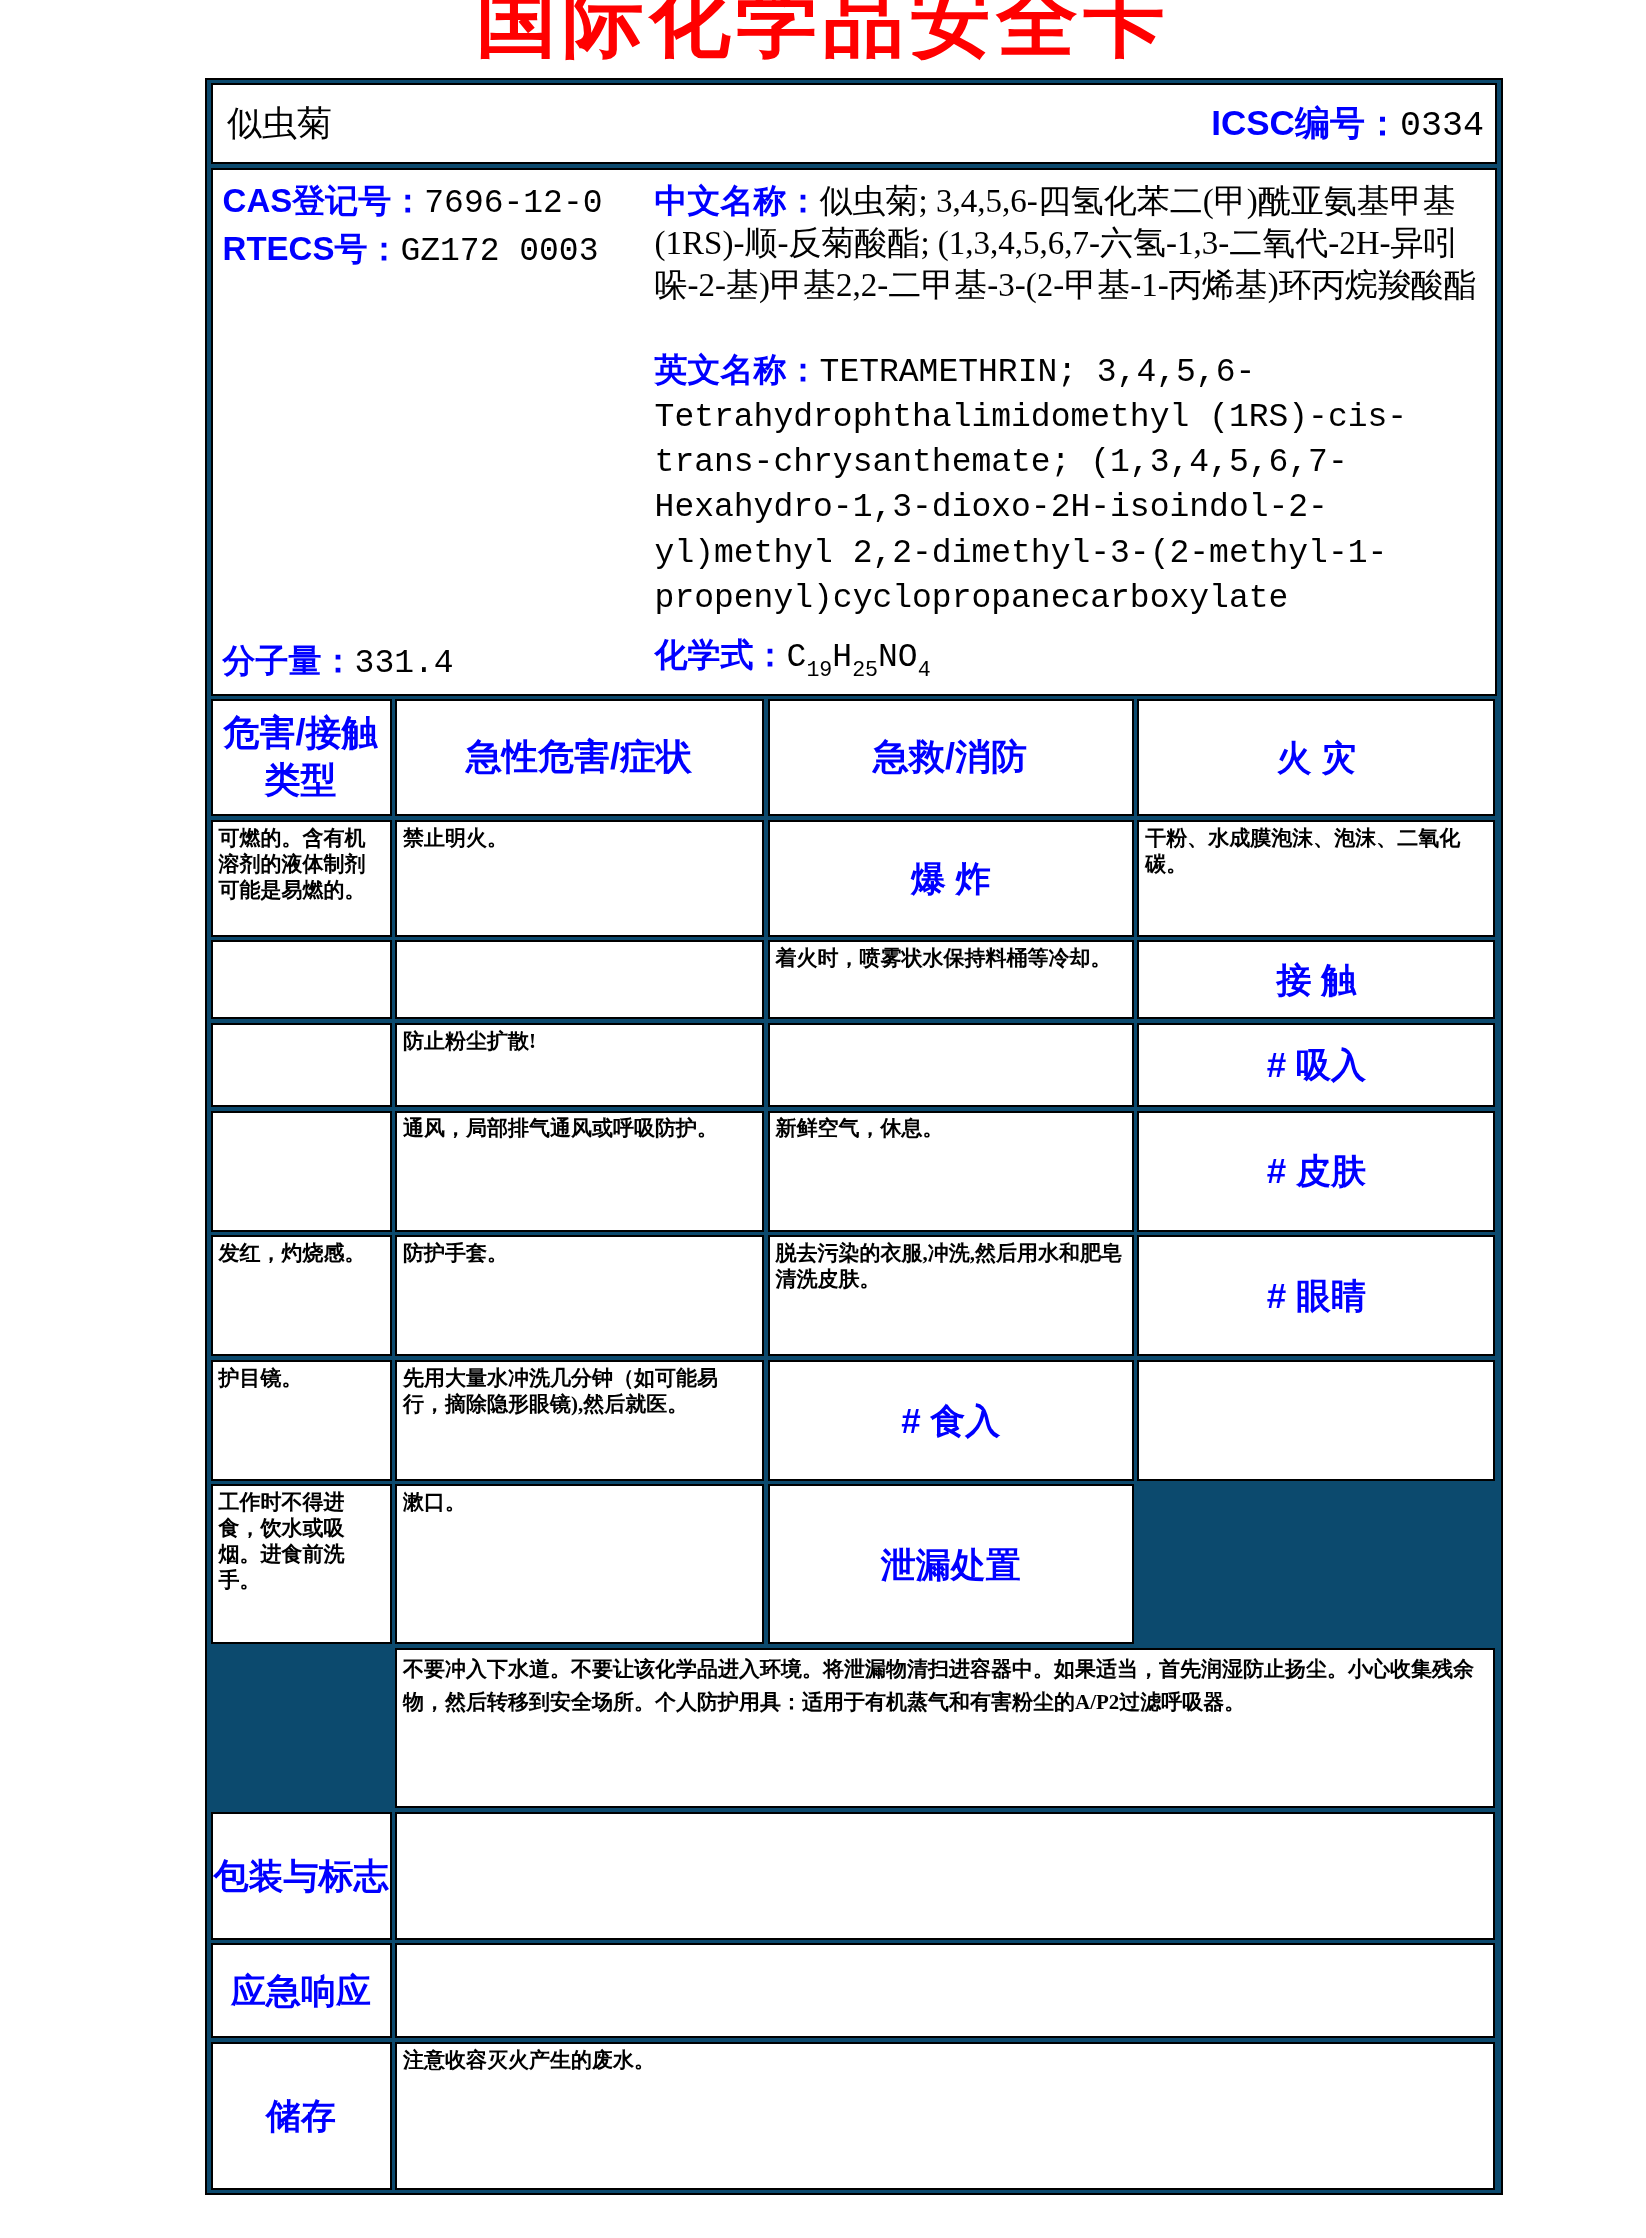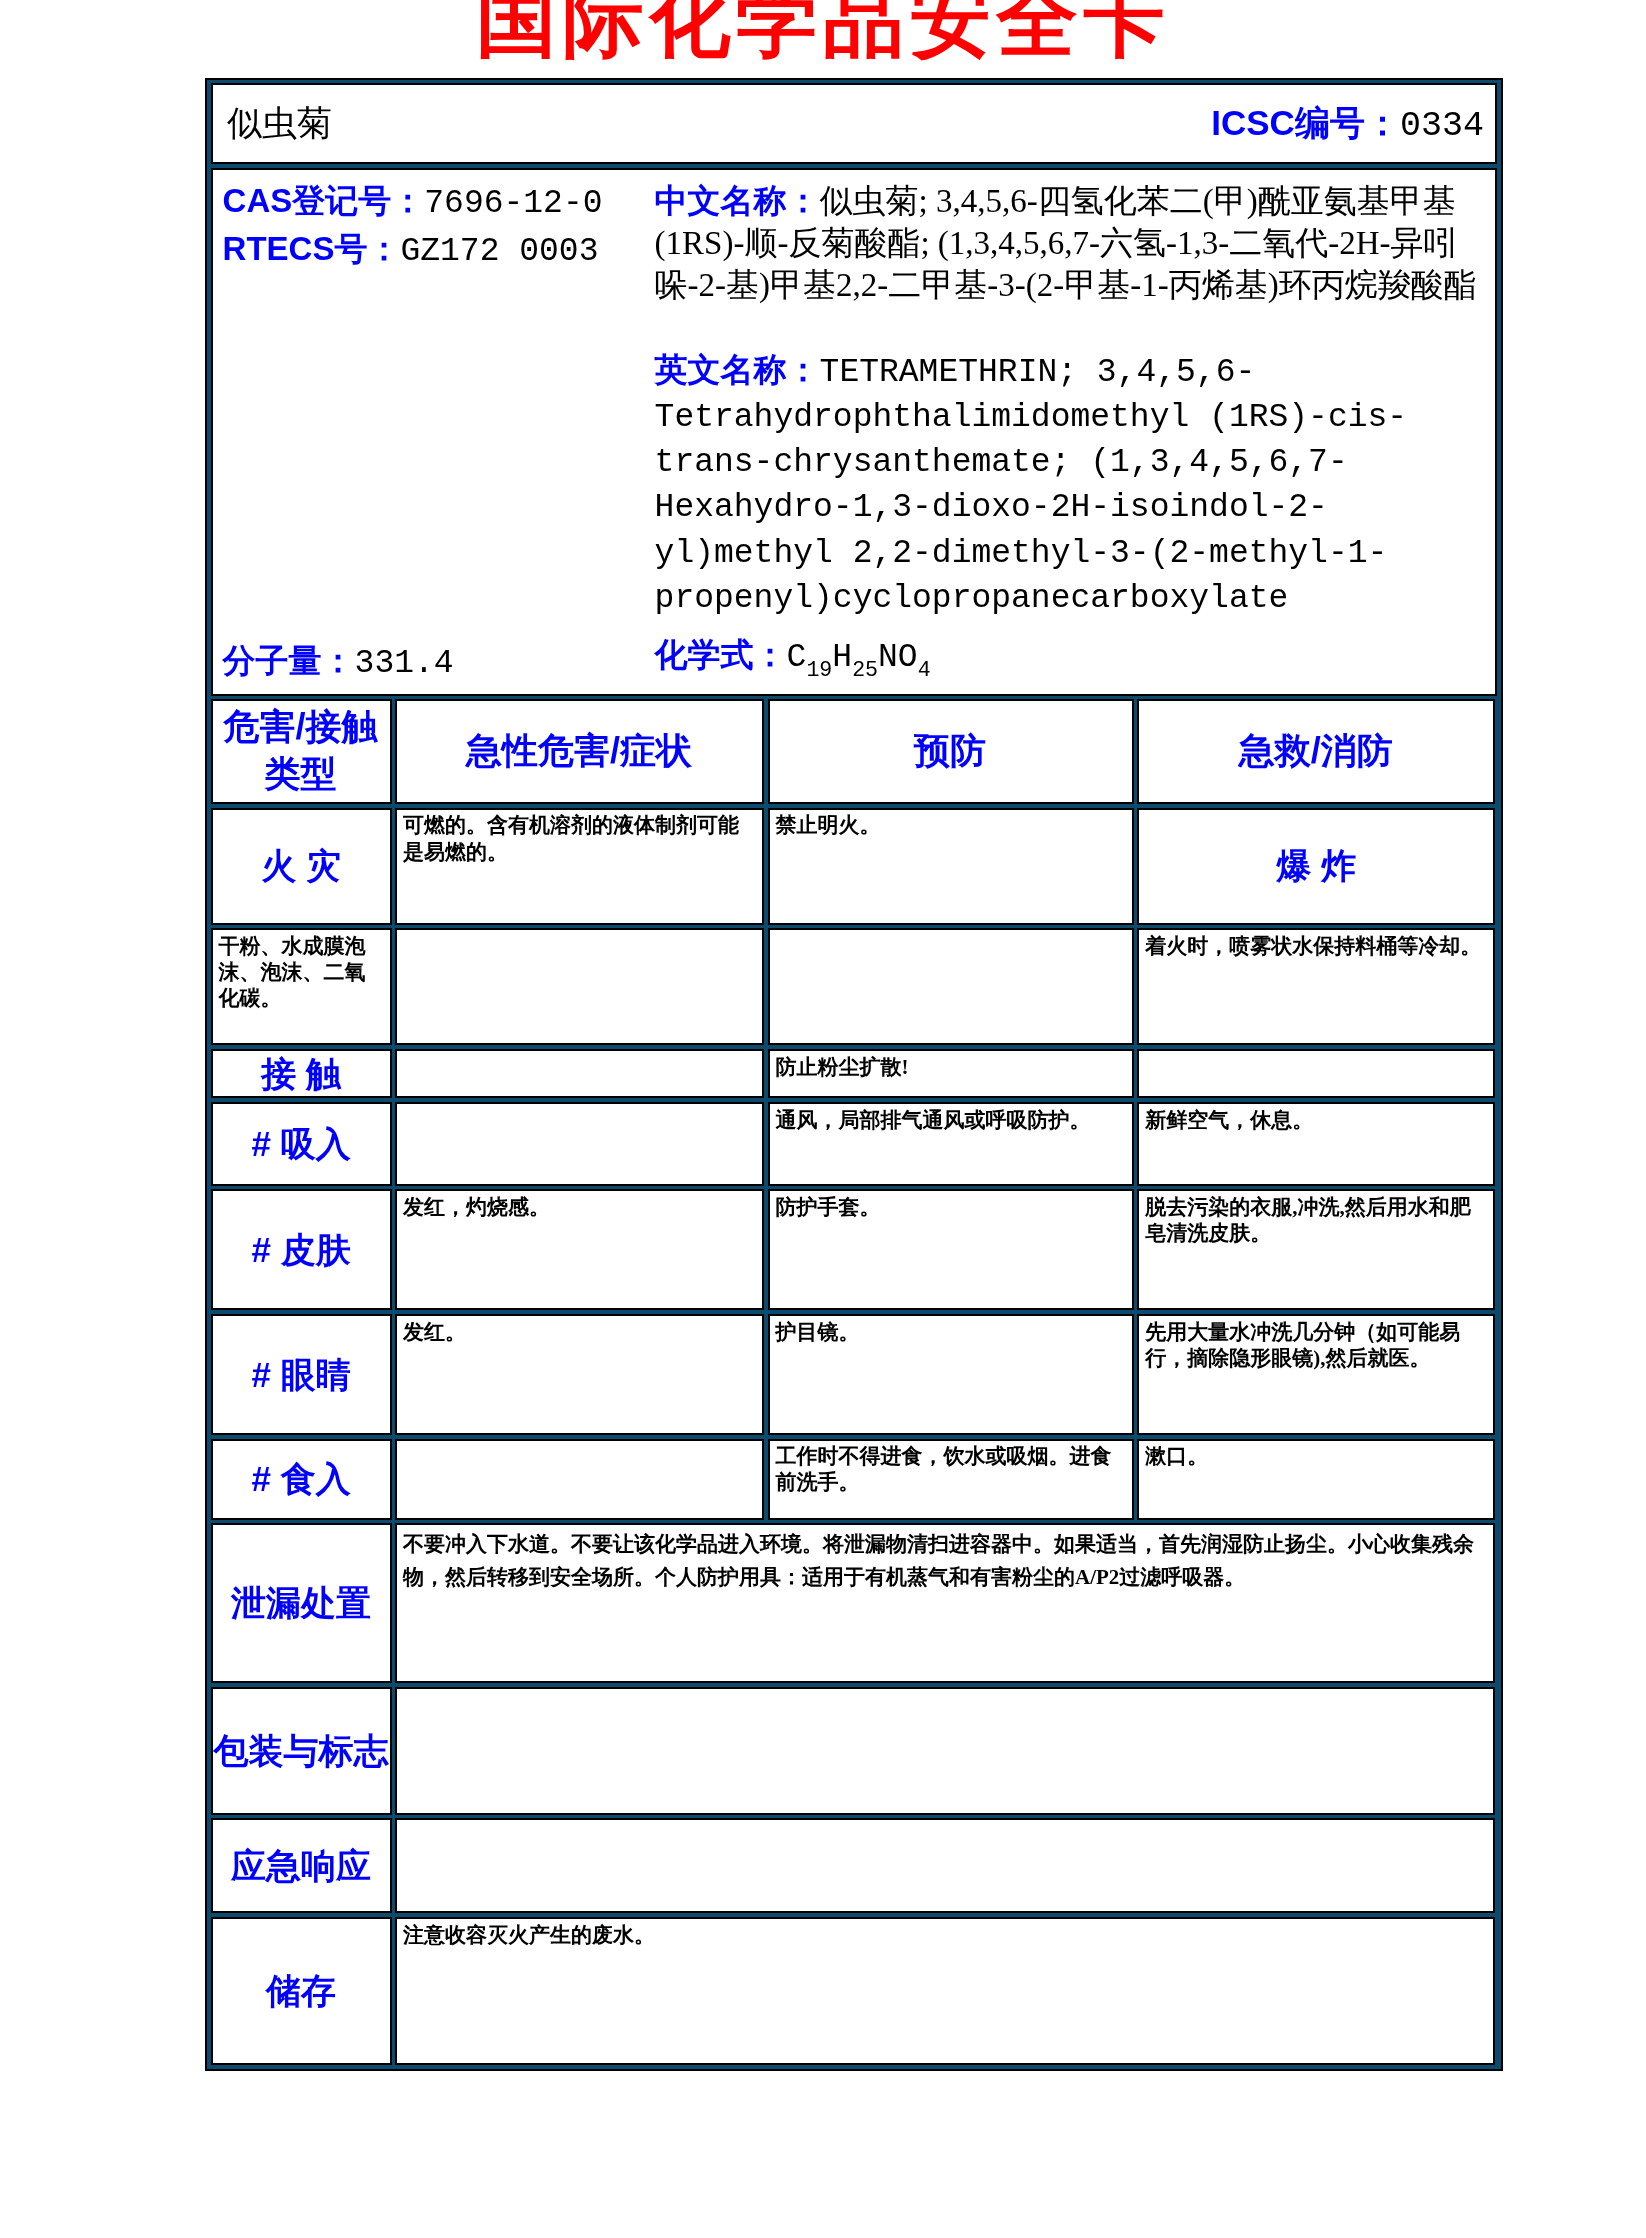--- a/index.html
+++ b/index.html
@@ -173,21 +173,20 @@
     </div>
   </div>
 
   <div class="hgrid">
 
     <div class="cell colhead h-head">
       <span>危害/接触</span>
       <span>类型</span>
     </div>
     <div class="cell colhead h-head">急性危害/症状</div>
-    <div class="cell colhead h-head">预防</div>
     <div class="cell colhead h-head">急救/消防</div>
 
     <div class="cell rowlbl h-fire">火 灾</div>
     <div class="cell h-fire">可燃的。含有机溶剂的液体制剂可能是易燃的。</div>
     <div class="cell h-fire">禁止明火。</div>
     <div class="cell rowlbl h-exp">爆 炸</div>
 
     <div class="cell h-fire">干粉、水成膜泡沫、泡沫、二氧化碳。</div>
     <div class="cell h-exp"></div>
     <div class="cell h-exp"></div>
@@ -202,21 +201,20 @@
     <div class="cell h-inh"></div>
     <div class="cell h-inh">通风，局部排气通风或呼吸防护。</div>
     <div class="cell h-inh">新鲜空气，休息。</div>
 
     <div class="cell rowlbl h-skin"># 皮肤</div>
     <div class="cell h-skin">发红，灼烧感。</div>
     <div class="cell h-skin">防护手套。</div>
     <div class="cell h-skin">脱去污染的衣服,冲洗,然后用水和肥皂清洗皮肤。</div>
 
     <div class="cell rowlbl h-eye"># 眼睛</div>
-    <div class="cell h-eye">发红。</div>
     <div class="cell h-eye">护目镜。</div>
     <div class="cell h-eye">先用大量水冲洗几分钟（如可能易行，摘除隐形眼镜),然后就医。</div>
 
     <div class="cell rowlbl h-ing"># 食入</div>
     <div class="cell h-ing"></div>
     <div class="cell h-ing">工作时不得进食，饮水或吸烟。进食前洗手。</div>
     <div class="cell h-ing">漱口。</div>
 
     <div class="cell rowlbl h-spill">泄漏处置</div>
     <div class="cell span3 spill-text h-spill">不要冲入下水道。不要让该化学品进入环境。将泄漏物清扫进容器中。如果适当，首先润湿防止扬尘。小心收集残余物，然后转移到安全场所。个人防护用具：适用于有机蒸气和有害粉尘的A/P2过滤呼吸器。</div>

